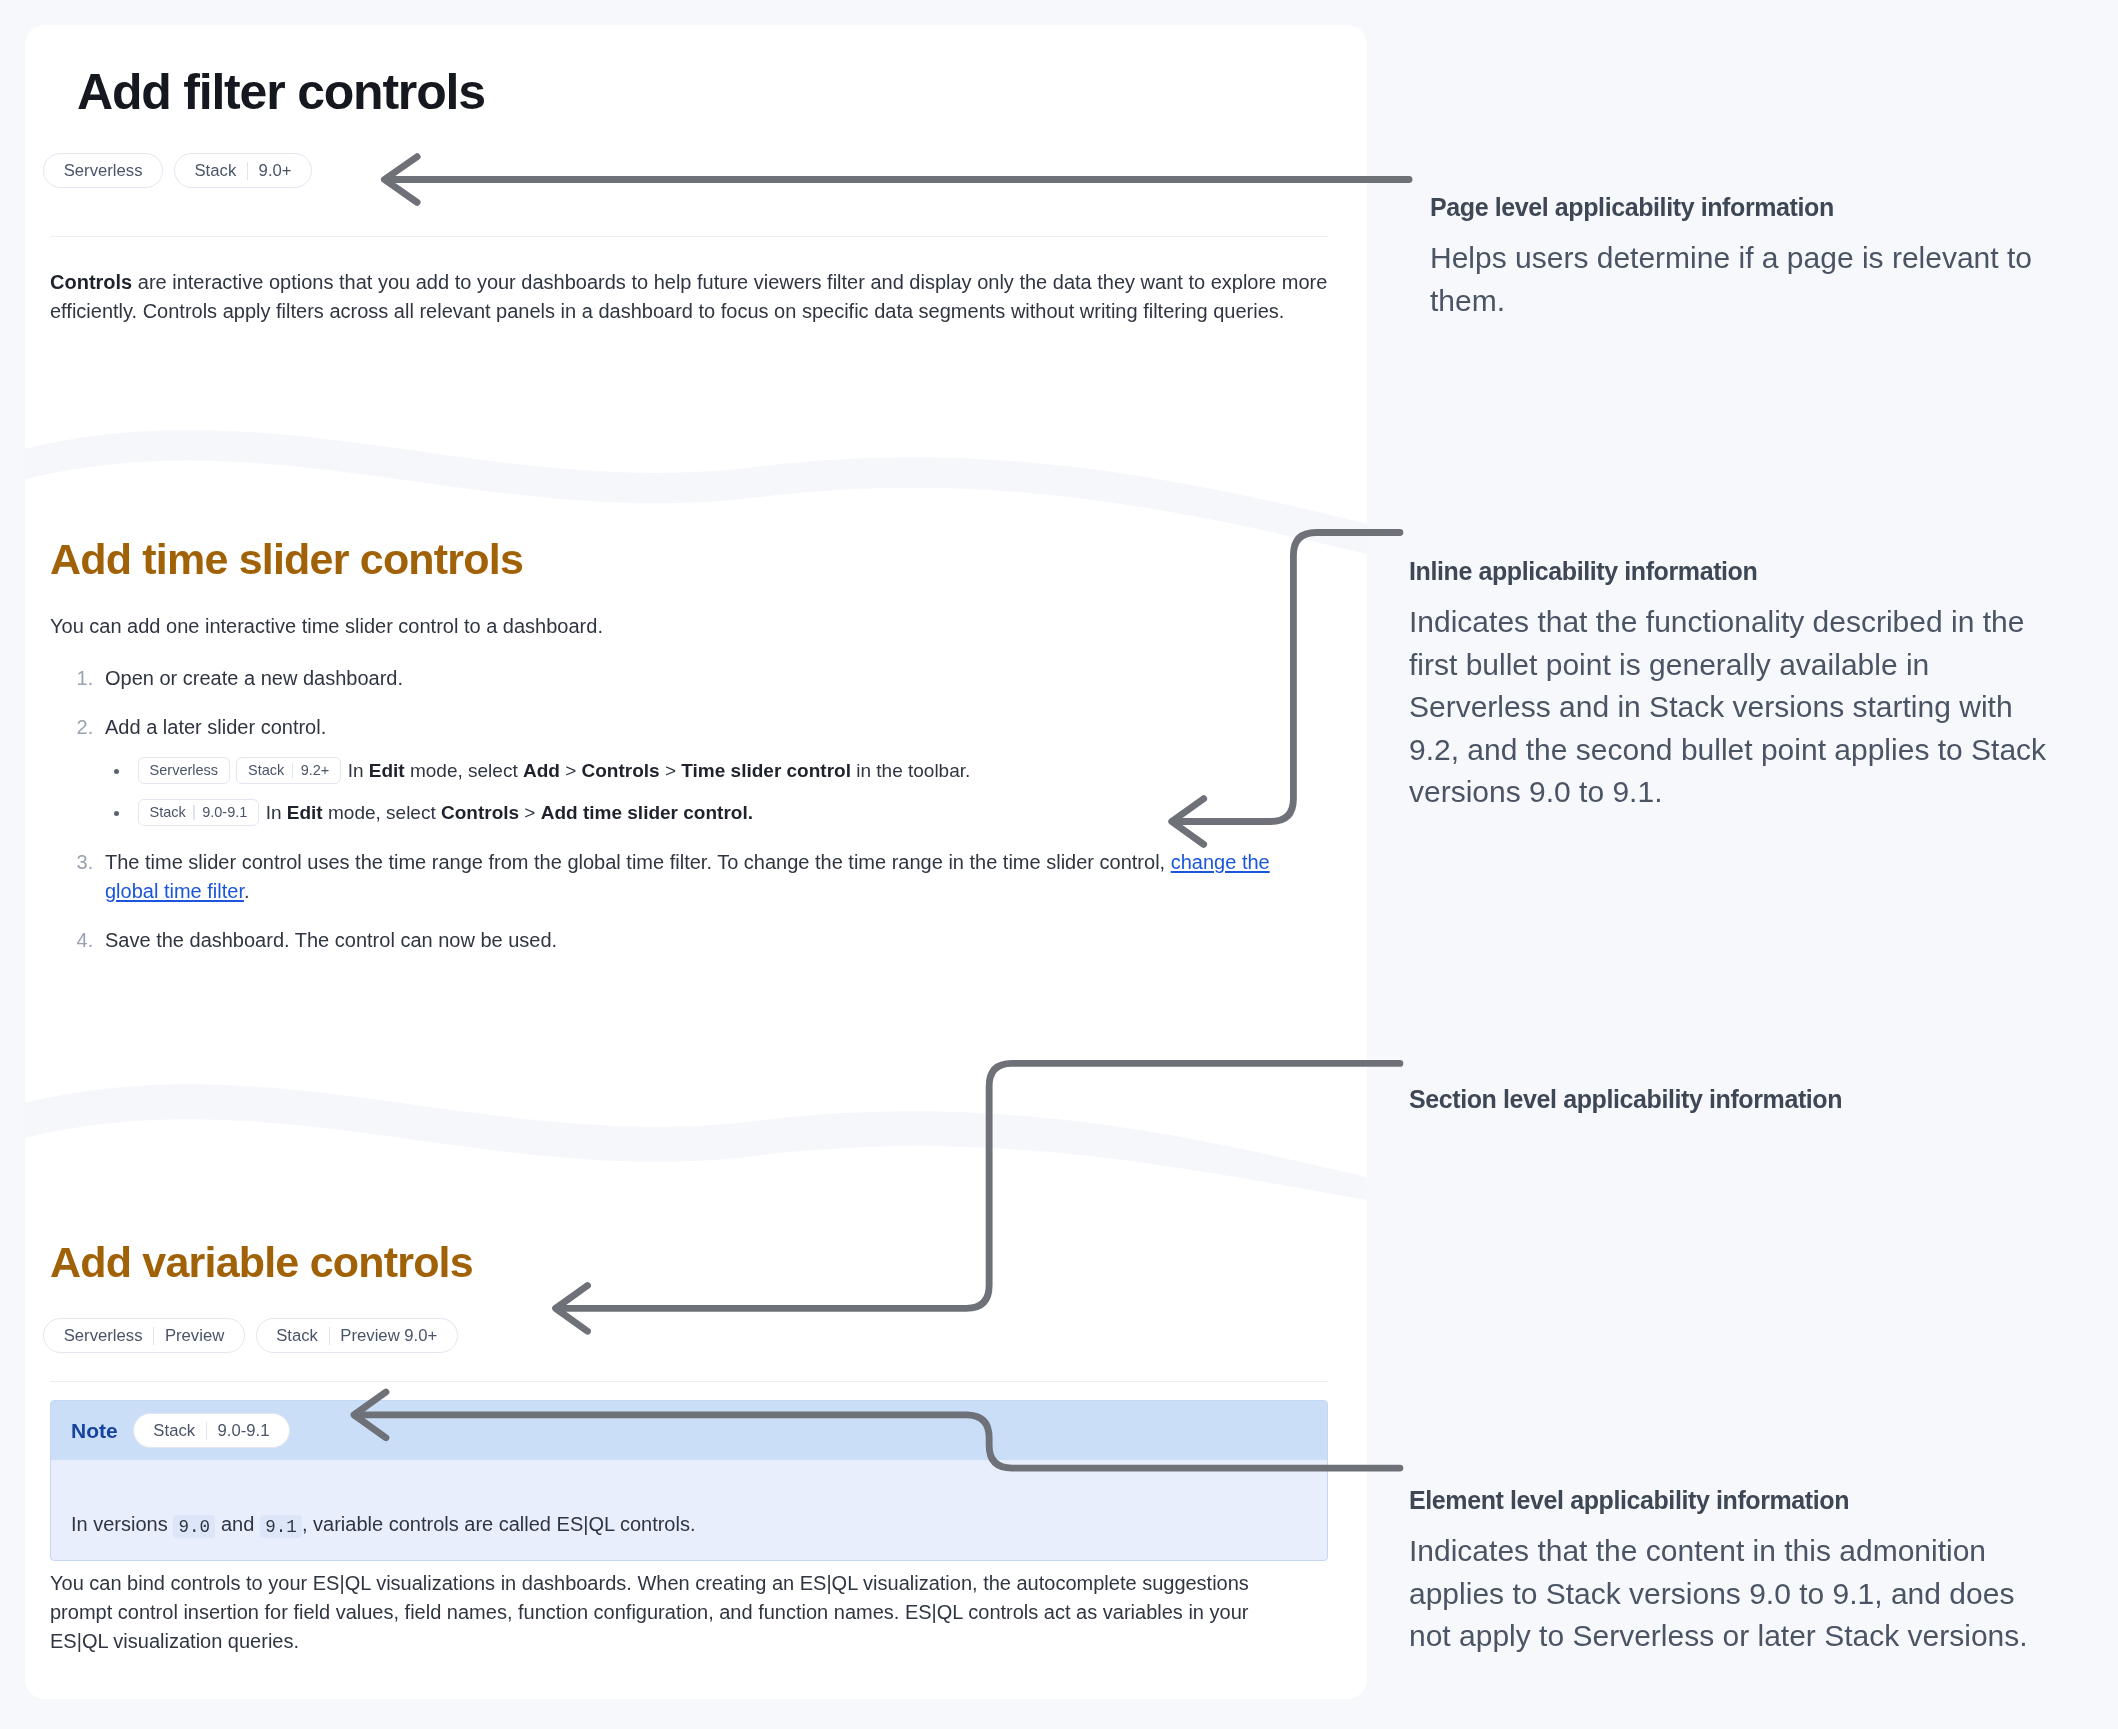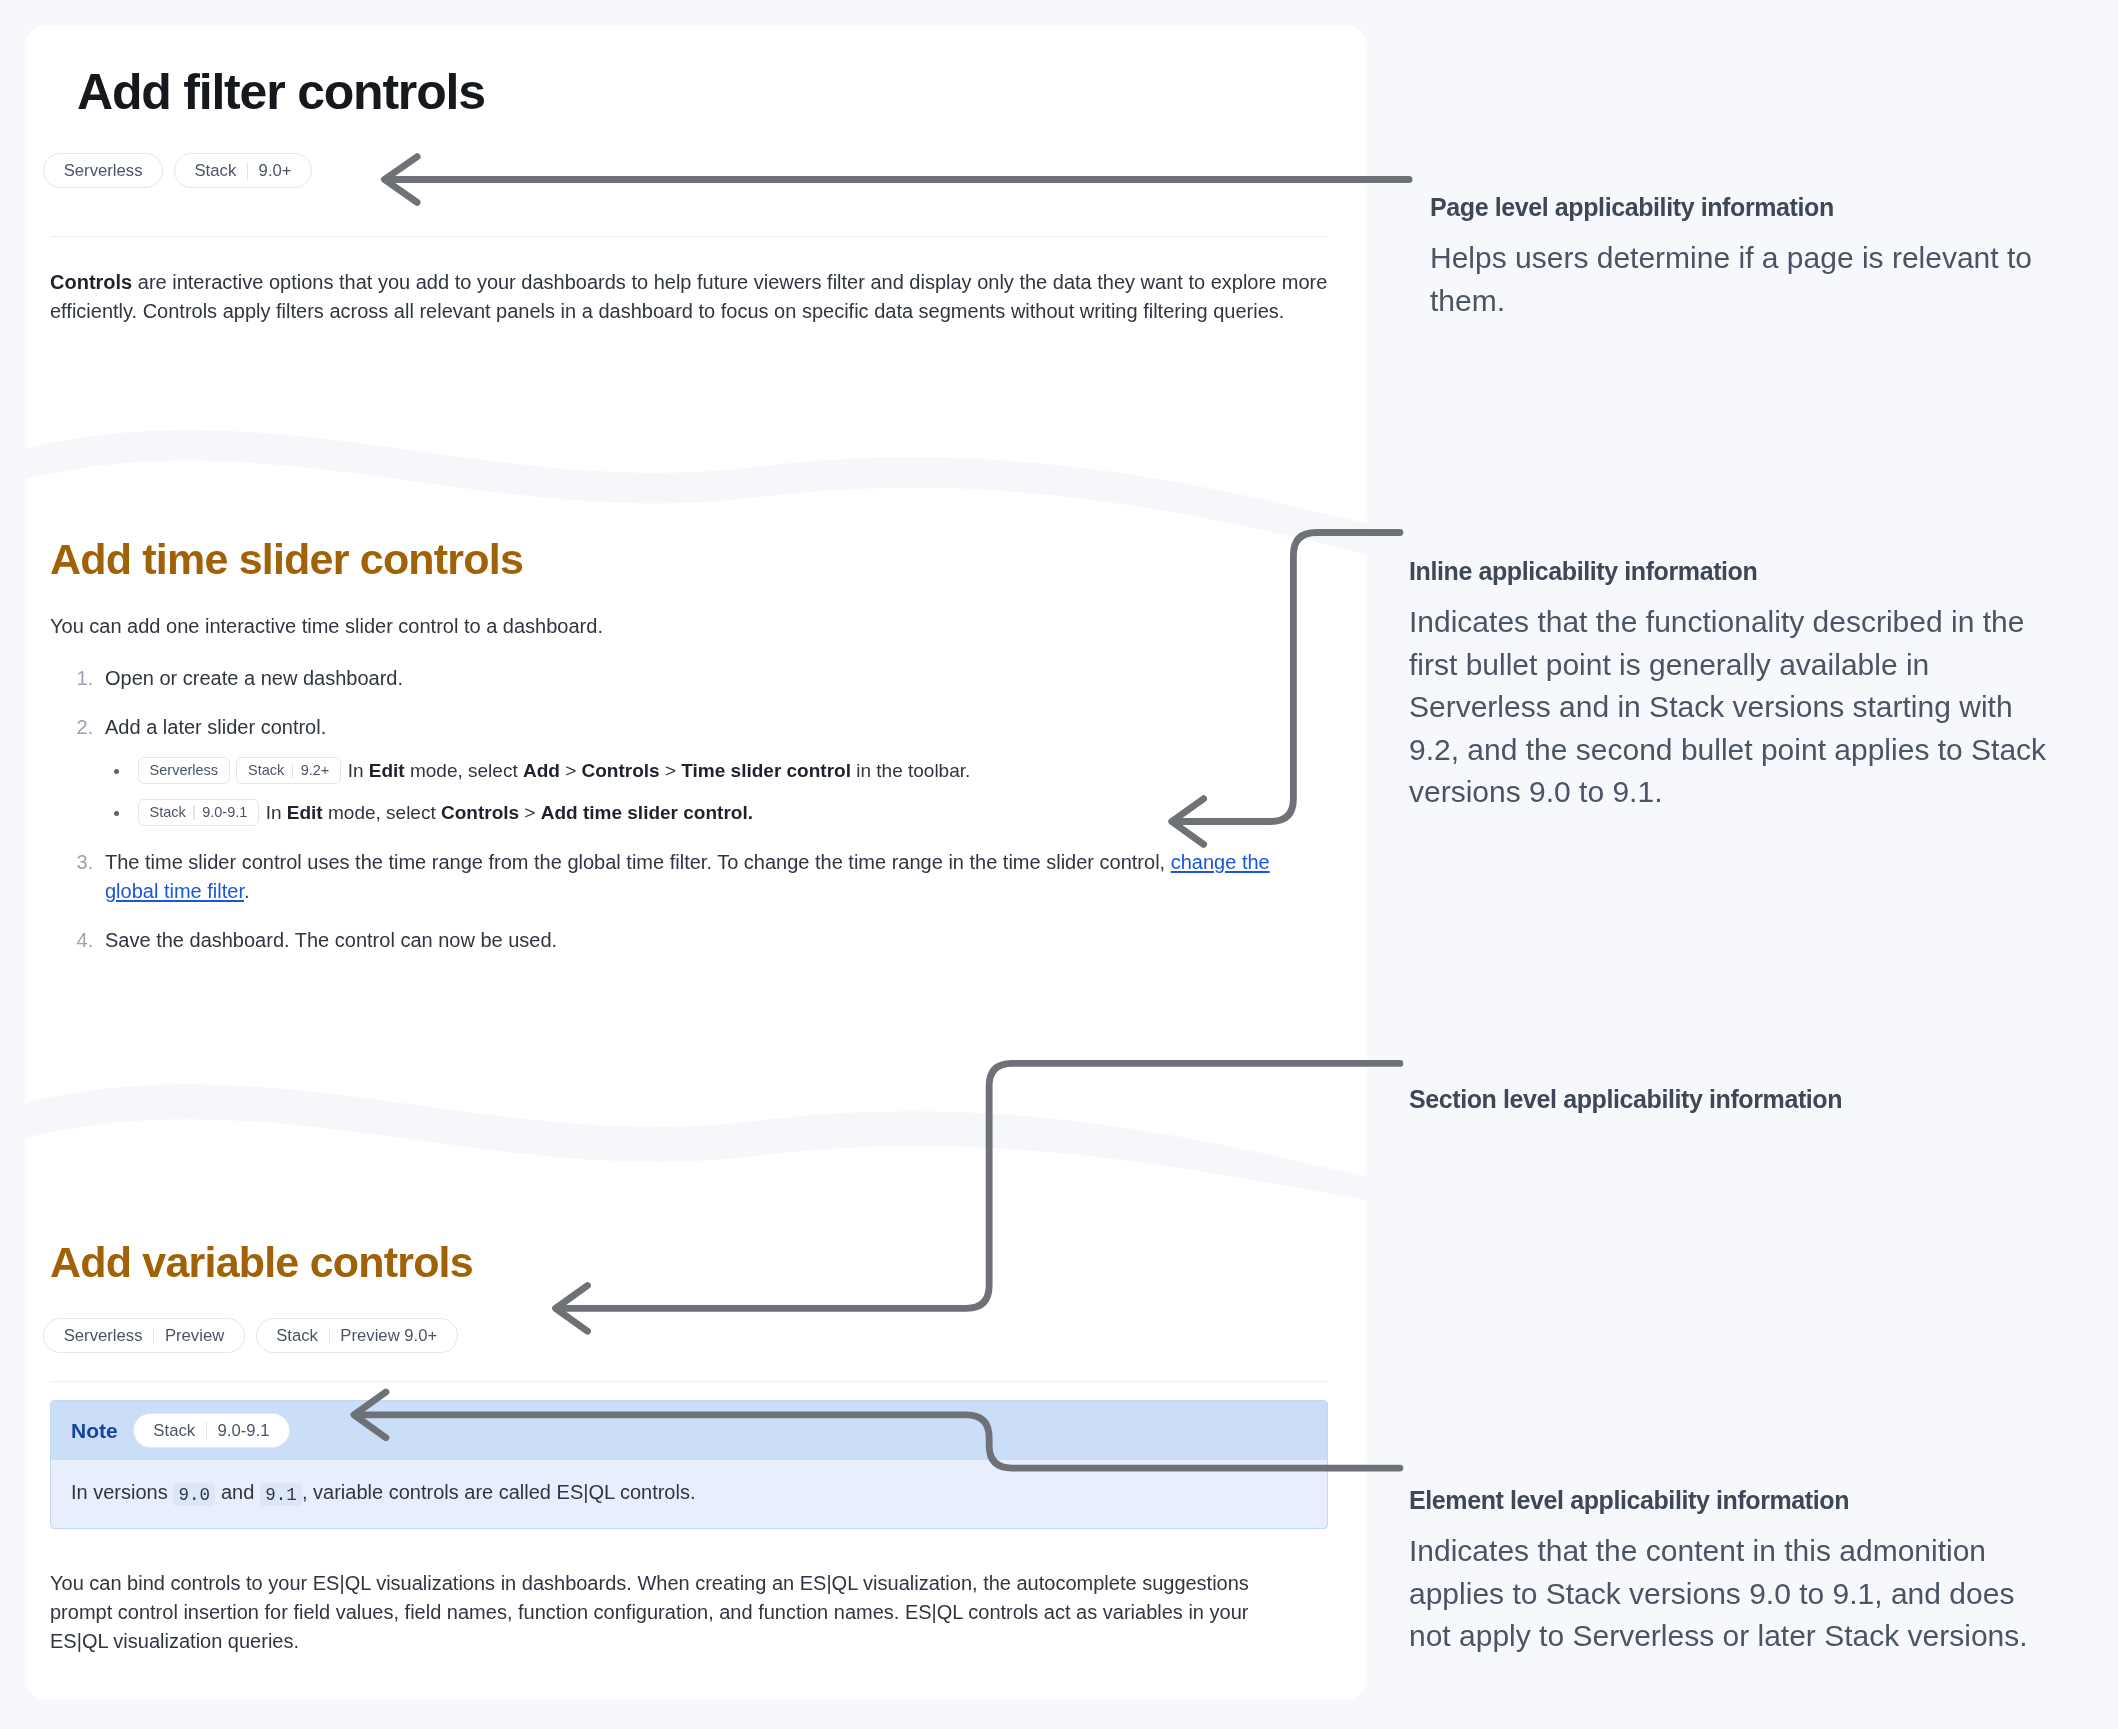--- a/index.html
+++ b/index.html
@@ -170,20 +170,21 @@
   .note-label {
     font-size: 21px;
     font-weight: 700;
     color: #15439e;
   }
   .note-body {
     padding: 18px 20px 21px 20px;
     font-size: 20px;
     color: #2f3541;
     line-height: 1.45;
+    margin-top: 32px;
   }
   code.inline-code {
     font-family: "Liberation Mono", monospace;
     font-size: 17.5px;
     background: #dde6f8;
     border-radius: 3.8px;
     padding: 1.5px 5.3px;
   }
 
   

